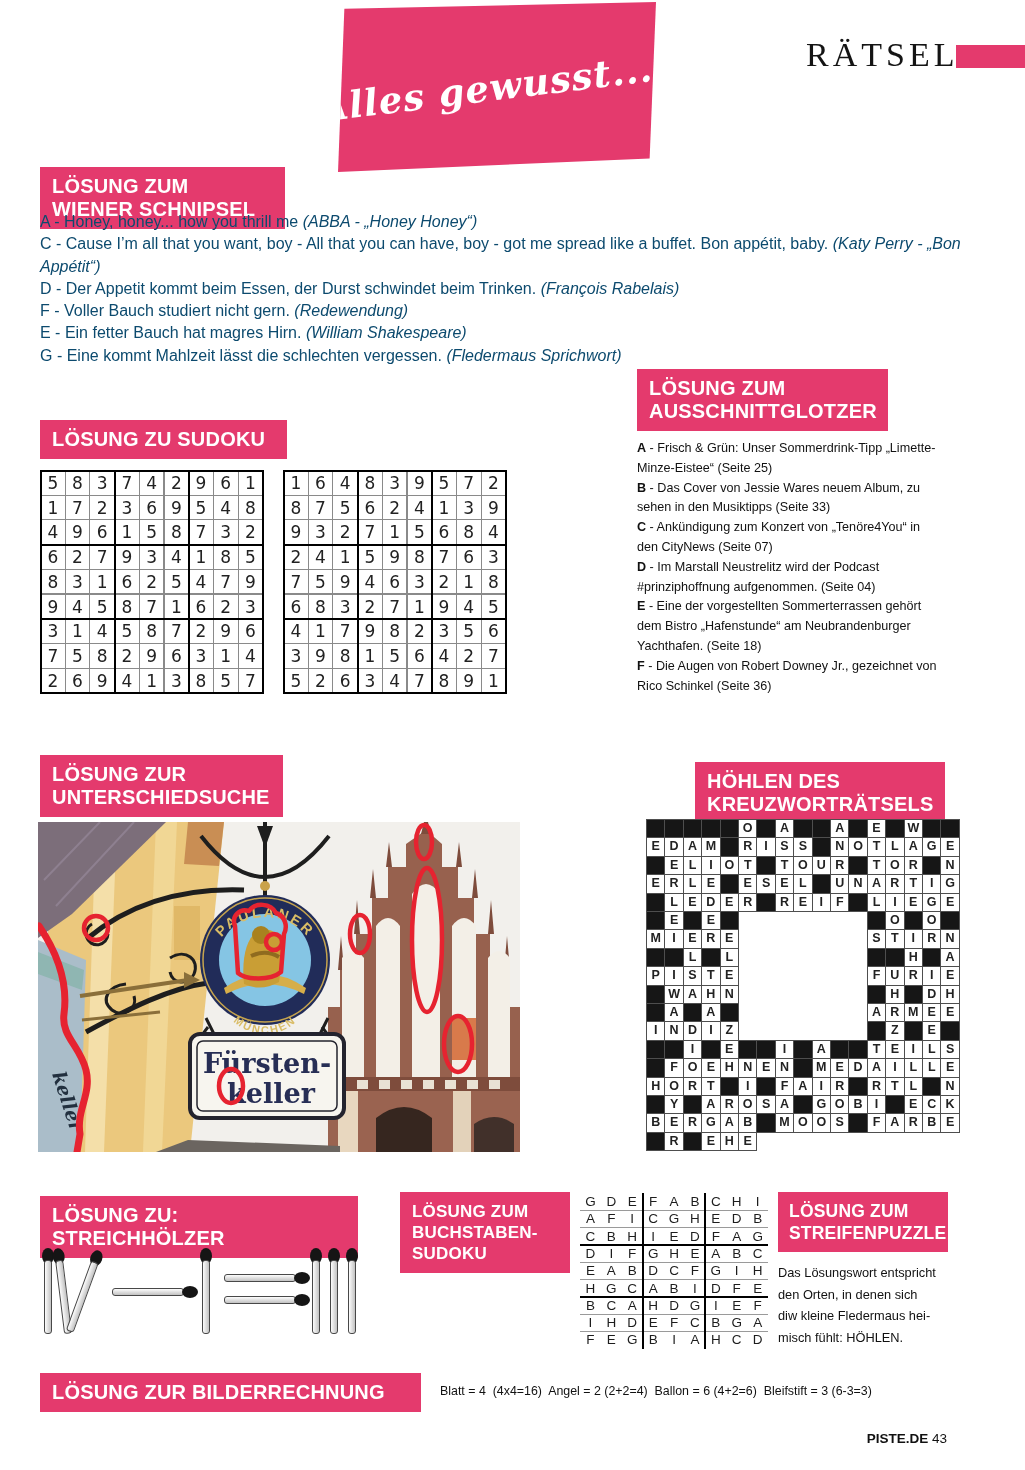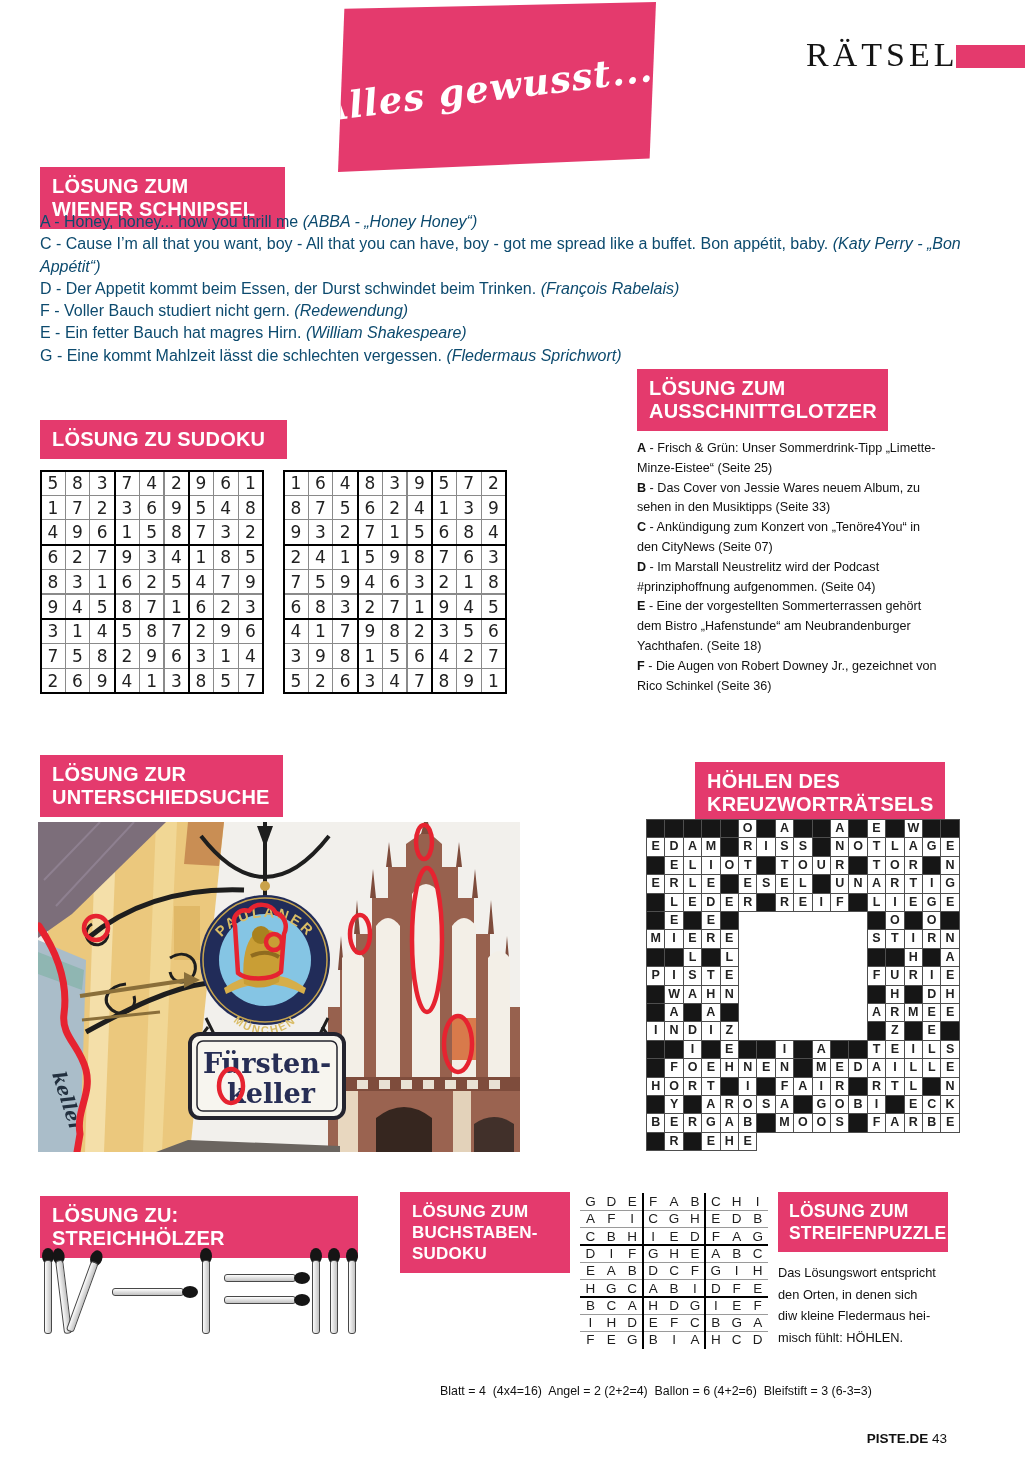--- a/index.html
+++ b/index.html
@@ -796,20 +796,23 @@
     <span>LÖSUNG ZUM</span>
     <span>STREIFENPUZZLE</span>
   </div>
   <div class="streifen-text" id="streifen-text">
       <div>Das Lösungswort entspricht</div>
       <div>den Orten, in denen sich</div>
       <div>diw kleine Fledermaus hei-</div>
       <div>misch fühlt: HÖHLEN.</div>
     </div>
 
+  <div class="hdr hdr-bilder">
+    <span>LÖSUNG ZUR BILDERRECHNUNG</span>
+  </div>
   <div class="bilder-text">Blatt = 4  (4x4=16)  Angel = 2 (2+2=4)  Ballon = 6 (4+2=6)  Bleifstift = 3 (6-3=3)</div>
 
   <div class="footer">
     <b>PISTE.DE</b>
     <span>43</span>
   </div>
 
 </div>
 
 </body></html>

